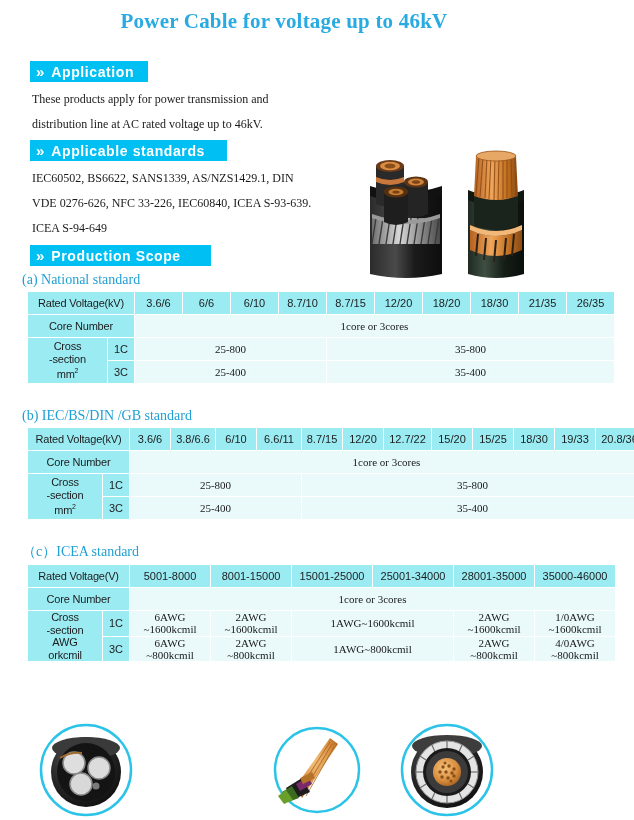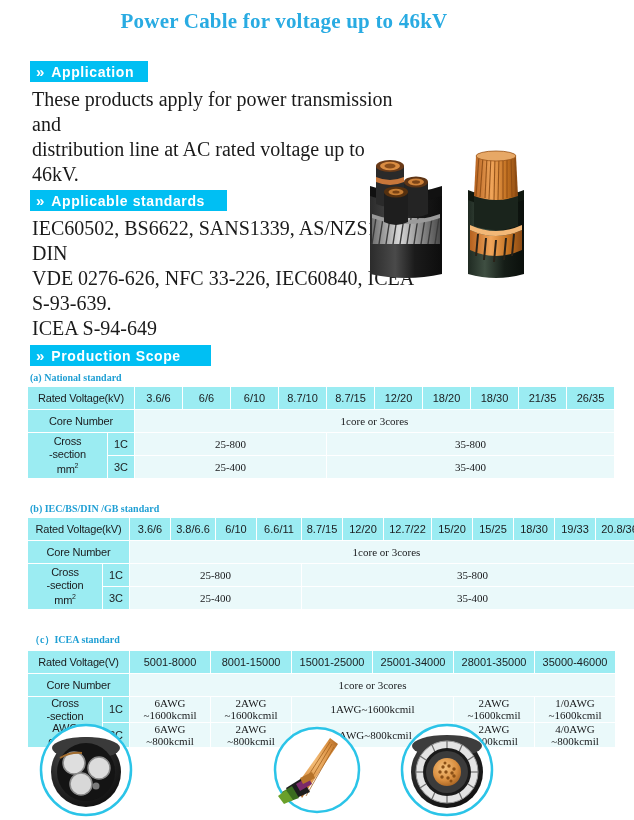--- a/index.html
+++ b/index.html
@@ -37,36 +37,36 @@
   }
   .banner .chev{
     font-size:15px;font-weight:bold;color:#ffffff;
     margin-right:9px;line-height:1;letter-spacing:-2px;
   }
   .banner-wrap{margin-left:30px;}
 
   .para{
     margin-left:32px;
     font-family:"Liberation Serif",serif;
-    font-size:20px;
+    font-size:12px;
     color:#1a1a1a;
     line-height:25px;
     width:380px;
   }
 
   
   .hero{position:absolute;right:6px;top:134px;width:216px;height:148px;}
   .hero svg{display:block;}
 
   
   .subcap{
-    margin-left:30px;
+    margin-left:22px;
     font-family:"Liberation Serif",serif;
-    font-weight:bold;
-    font-size:10px;
+    font-weight:normal;
+    font-size:14px;
     color:#1F9FD4;
     padding:6px 0 3px 0;
   }
 
   
   table.spec{
     border-collapse:separate;
     border-spacing:1px;
     margin-left:27px;
     width:584px;

